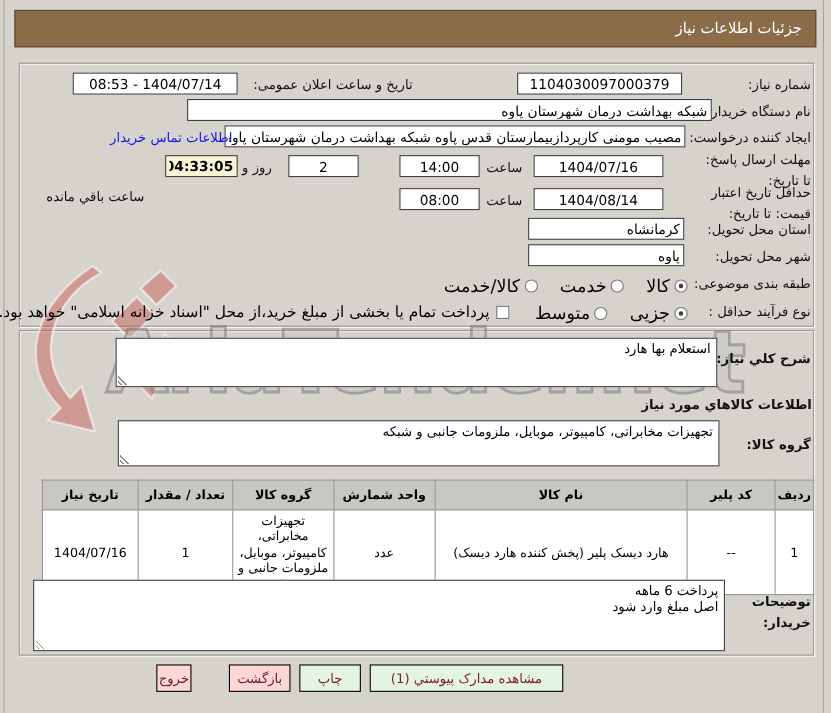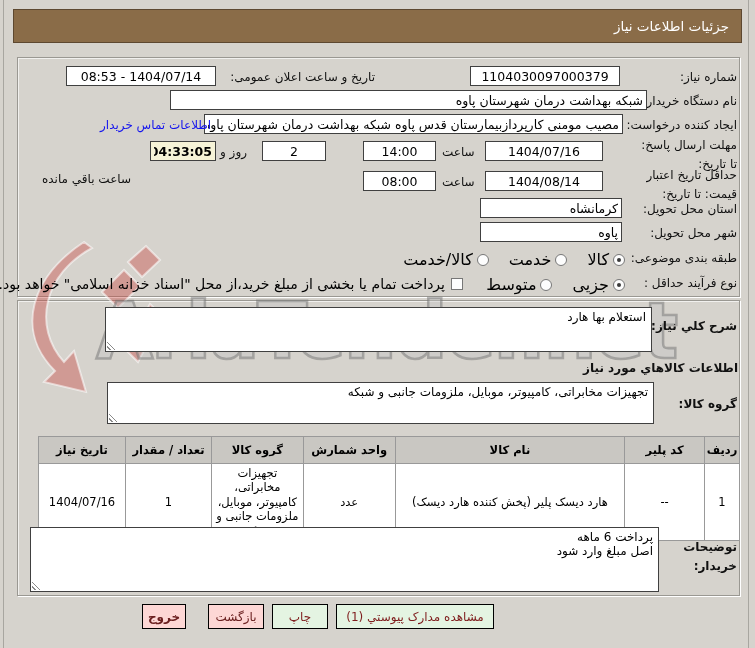--- a/index.html
+++ b/index.html
@@ -201,18 +201,18 @@
         <td>1404/07/16</td>
       </tr>
     </tbody>
   </table>
 
   <span class="lbl b wrap" style="right:18px; top:538px; width:72px;">توضیحات خریدار:</span>
   <textarea class="box" style="left: 30px; top: 527px; width: 629px; height: 65px; white-space: pre-line;" readonly="">پرداخت 6 ماهه
 اصل مبلغ وارد شود</textarea>
   <div class="grip" style="left:32px; top:579px;"></div>
 
-  <button class="btn green" style="left:336px; width:158px;">مشاهده مدارک پیوستي (1)</button>
+  <button class="btn green" style="left:336px; width:176px;">مشاهده مدارک پیوستي (1)</button>
   <button class="btn green" style="left:272px; width:56px;">چاپ</button>
   <button class="btn pink" style="left:208px; width:56px;">بازگشت</button>
-  <button class="btn pink" style="left:142px; width:44px;font-weight:bold;">خروج</button>
+  <button class="btn pink" style="left:142px; width:32px;">خروج</button>
 
 </div>
 
 </body></html>

